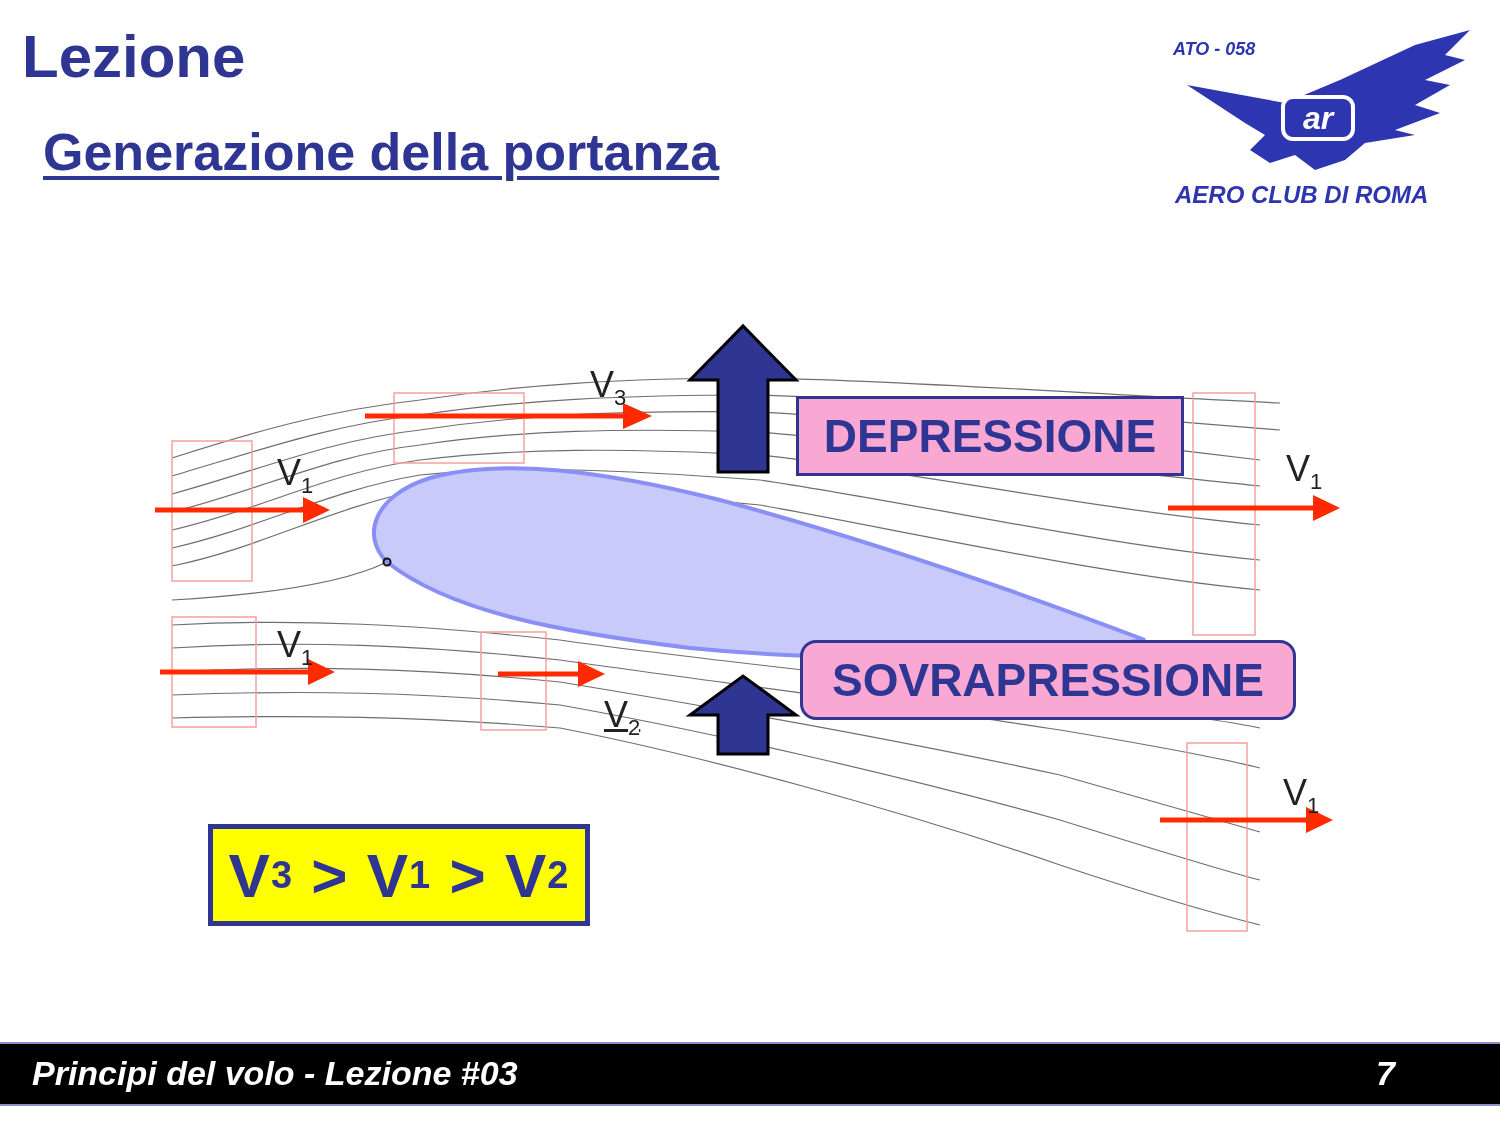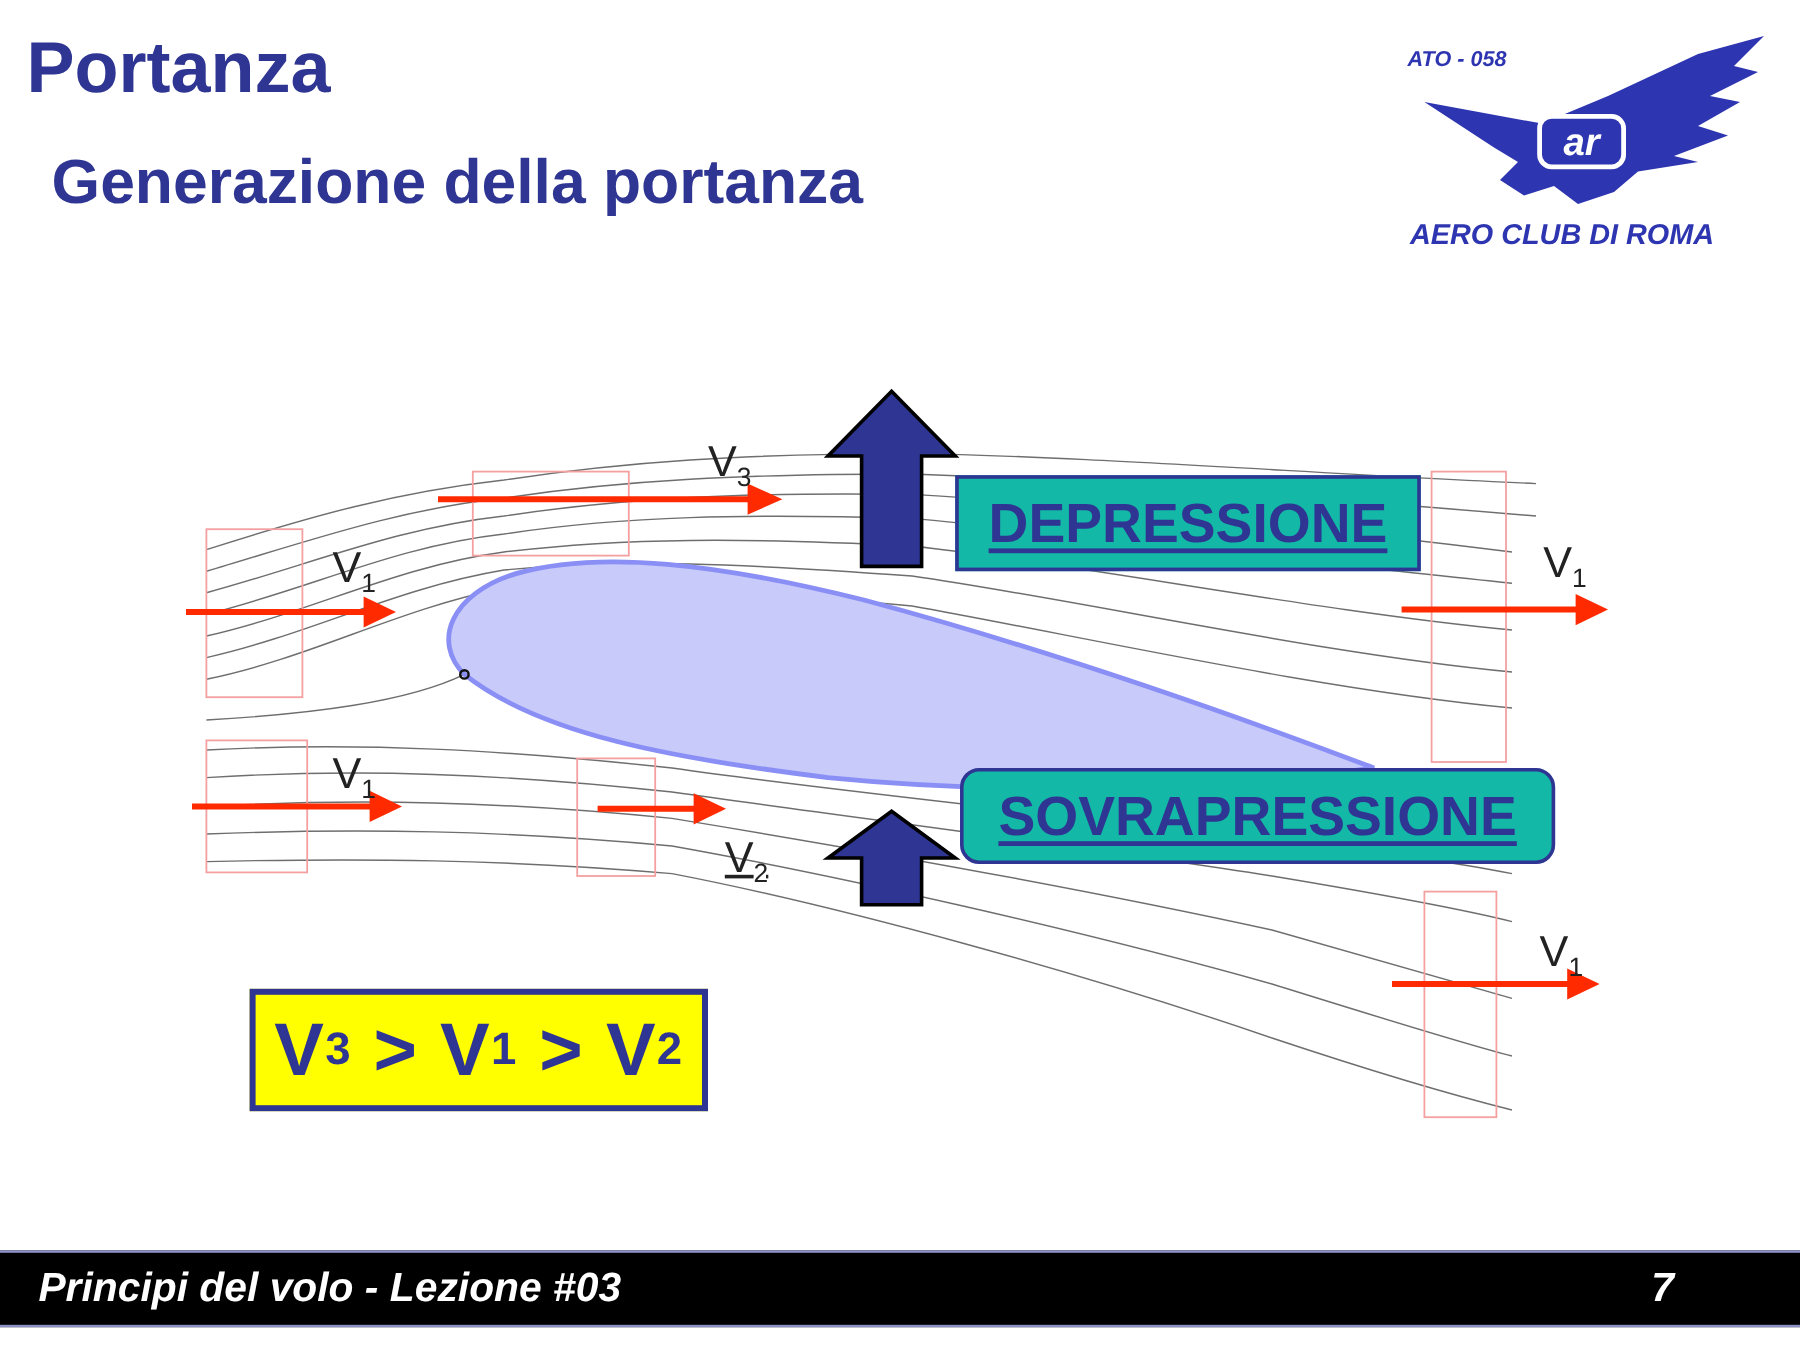--- a/index.html
+++ b/index.html
@@ -1,42 +1,42 @@
 <!DOCTYPE html>
 <html><head>
 <meta charset="utf-8">
 <style>
   html, body { margin: 0; padding: 0; }
   body { width: 1500px; height: 1125px; position: relative; background: #ffffff; overflow: hidden;
          font-family: "Liberation Sans", sans-serif; }
   .title { position: absolute; left: 22px; top: 22px; font-size: 60px; font-weight: bold; color: #2E3592; margin: 0; }
   .subtitle { position: absolute; left: 43px; top: 122px; font-size: 52px; font-weight: bold; color: #2E3592;
-              text-decoration-thickness: 4px; text-underline-offset: 6px; margin: 0; }
+              text-decoration: underline; text-decoration-thickness: 4px; text-underline-offset: 6px; margin: 0; }
   .logo { position: absolute; left: 1165px; top: 25px; width: 320px; height: 190px; }
   .diagram { position: absolute; left: 0; top: 0; width: 1500px; height: 1040px; }
-  .label-box { position: absolute; background: #14b8a6; border: 3px solid #2E3592; color: #2E3592; font-weight: bold;
-               text-decoration: underline; text-decoration-thickness: 4px; text-underline-offset: 5px;
+  .label-box { position: absolute; background: #f9a8d4; border: 3px solid #2E3592; color: #2E3592; font-weight: bold;
+               text-decoration-thickness: 4px; text-underline-offset: 5px;
                display: flex; align-items: center; justify-content: center; }
   .depr { left: 796px; top: 396px; width: 382px; height: 74px; font-size: 46px; }
   .sovra { left: 800px; top: 640px; width: 490px; height: 74px; font-size: 46px; border-radius: 16px; }
   .eq-box { position: absolute; left: 208px; top: 824px; width: 372px; height: 92px; background: #FFFF00;
             border: 5px solid #2E3592; color: #2E3592; font-weight: bold; font-size: 62px;
             display: flex; align-items: center; justify-content: center; letter-spacing: 1px; }
   .eq-box sub { font-size: 38px; vertical-align: -10px; }
   .vlabel { position: absolute; font-size: 36px; color: #222; font-family: "Liberation Sans", sans-serif; }
   .vlabel sub { font-size: 22px; }
   .footer { position: absolute; left: 0; top: 1042px; width: 1500px; height: 60px; background: #000000;
             border-top: 2px solid #8c90c8; border-bottom: 2px solid #8c90c8; }
   .footer-text { position: absolute; left: 32px; top: 10px; font-size: 34px; font-style: italic; font-weight: bold; color: #fff; }
   .footer-page { position: absolute; left: 1376px; top: 10px; font-size: 34px; font-style: italic; font-weight: bold; color: #fff; }
 </style>
 </head>
 <body>
 
-<h1 class="title">Portanza</h1>
+<h1 class="title">Lezione</h1>
 <h2 class="subtitle">Generazione della portanza</h2>
 
 <svg class="logo" viewBox="0 0 320 190">
   <text x="8" y="30" font-family="Liberation Sans, sans-serif" font-weight="bold" font-style="italic" font-size="18" fill="#2E35B0">ATO - 058</text>
   <g>
     <path d="M22 60 L120 78 L175 55 L250 20 L305 5 L280 30 L300 35 L260 55 L285 60 L250 80 L275 88 L230 105 L250 110 L200 118 L180 135 L150 145 L130 130 L105 138 L85 125 L100 110 L80 98 Z" fill="#2E35B0"></path>
     <rect x="118" y="72" width="70" height="42" rx="10" fill="#2E35B0" stroke="#fff" stroke-width="4"></rect>
     <text x="153" y="104" text-anchor="middle" font-family="Liberation Sans, sans-serif" font-weight="bold" font-style="italic" font-size="32" fill="#fff">ar</text>
   </g>
   <text x="10" y="178" font-family="Liberation Sans, sans-serif" font-weight="bold" font-style="italic" font-size="24" fill="#2E35B0">AERO CLUB DI ROMA</text>

